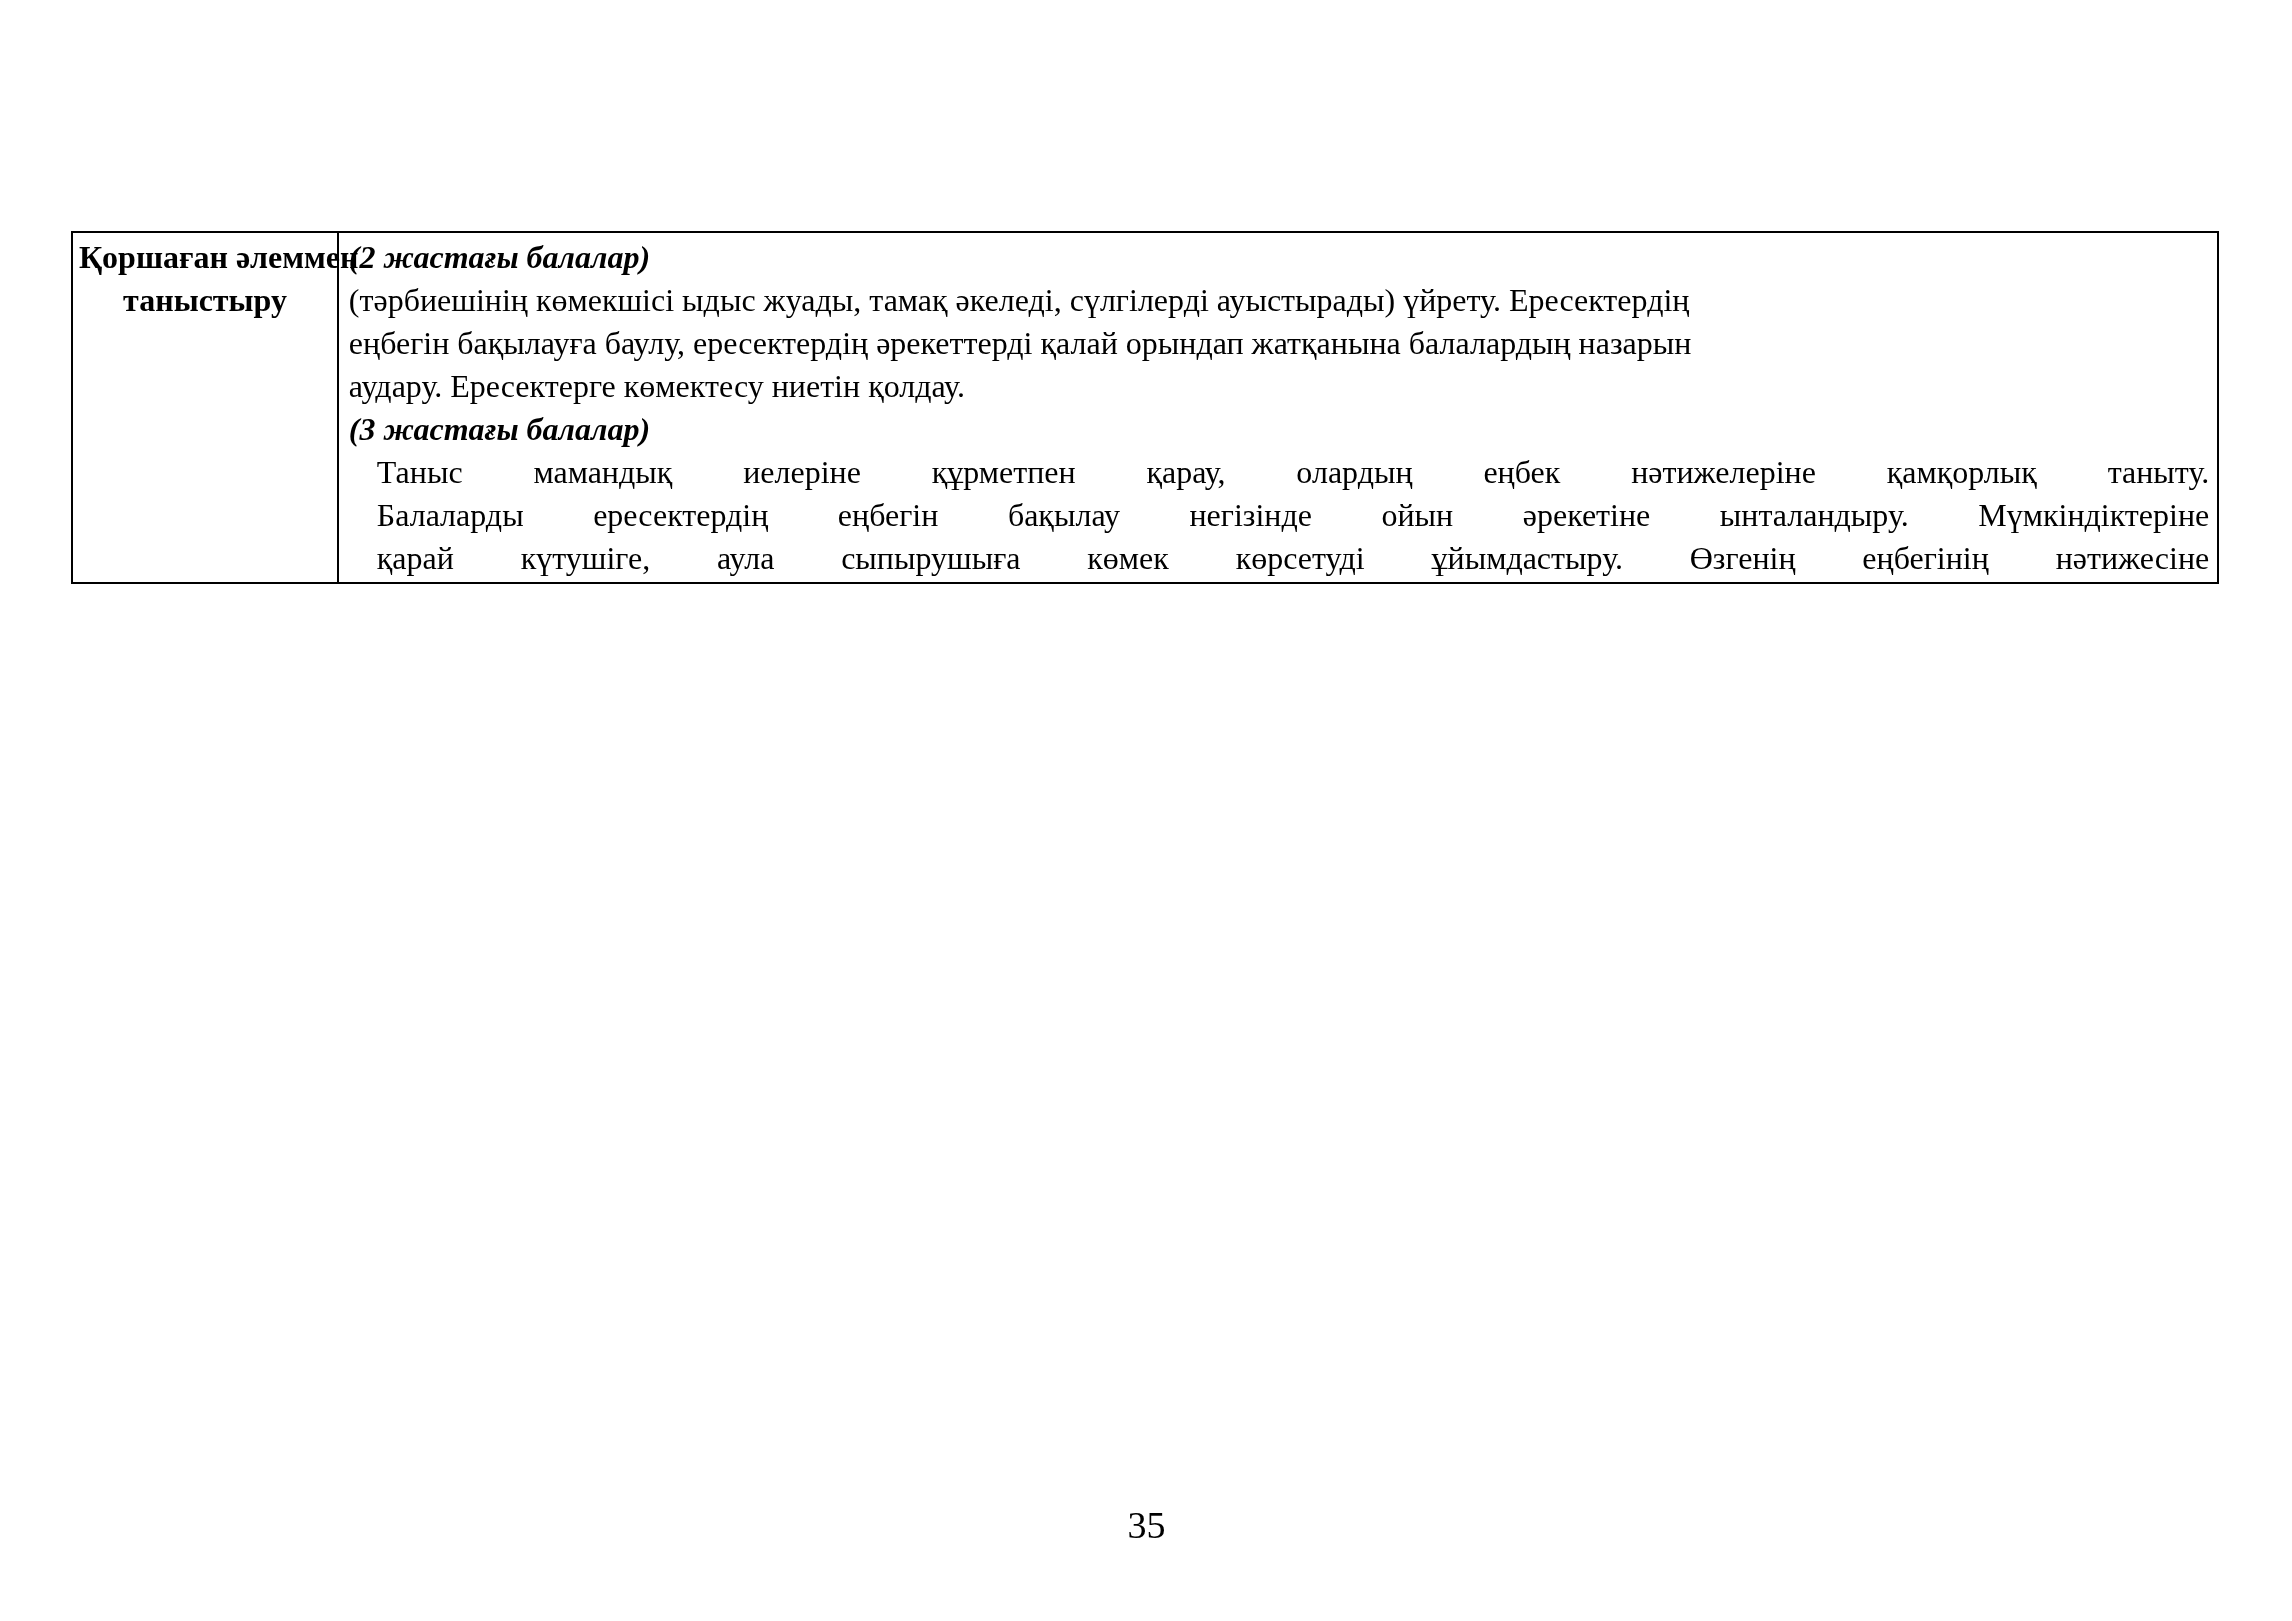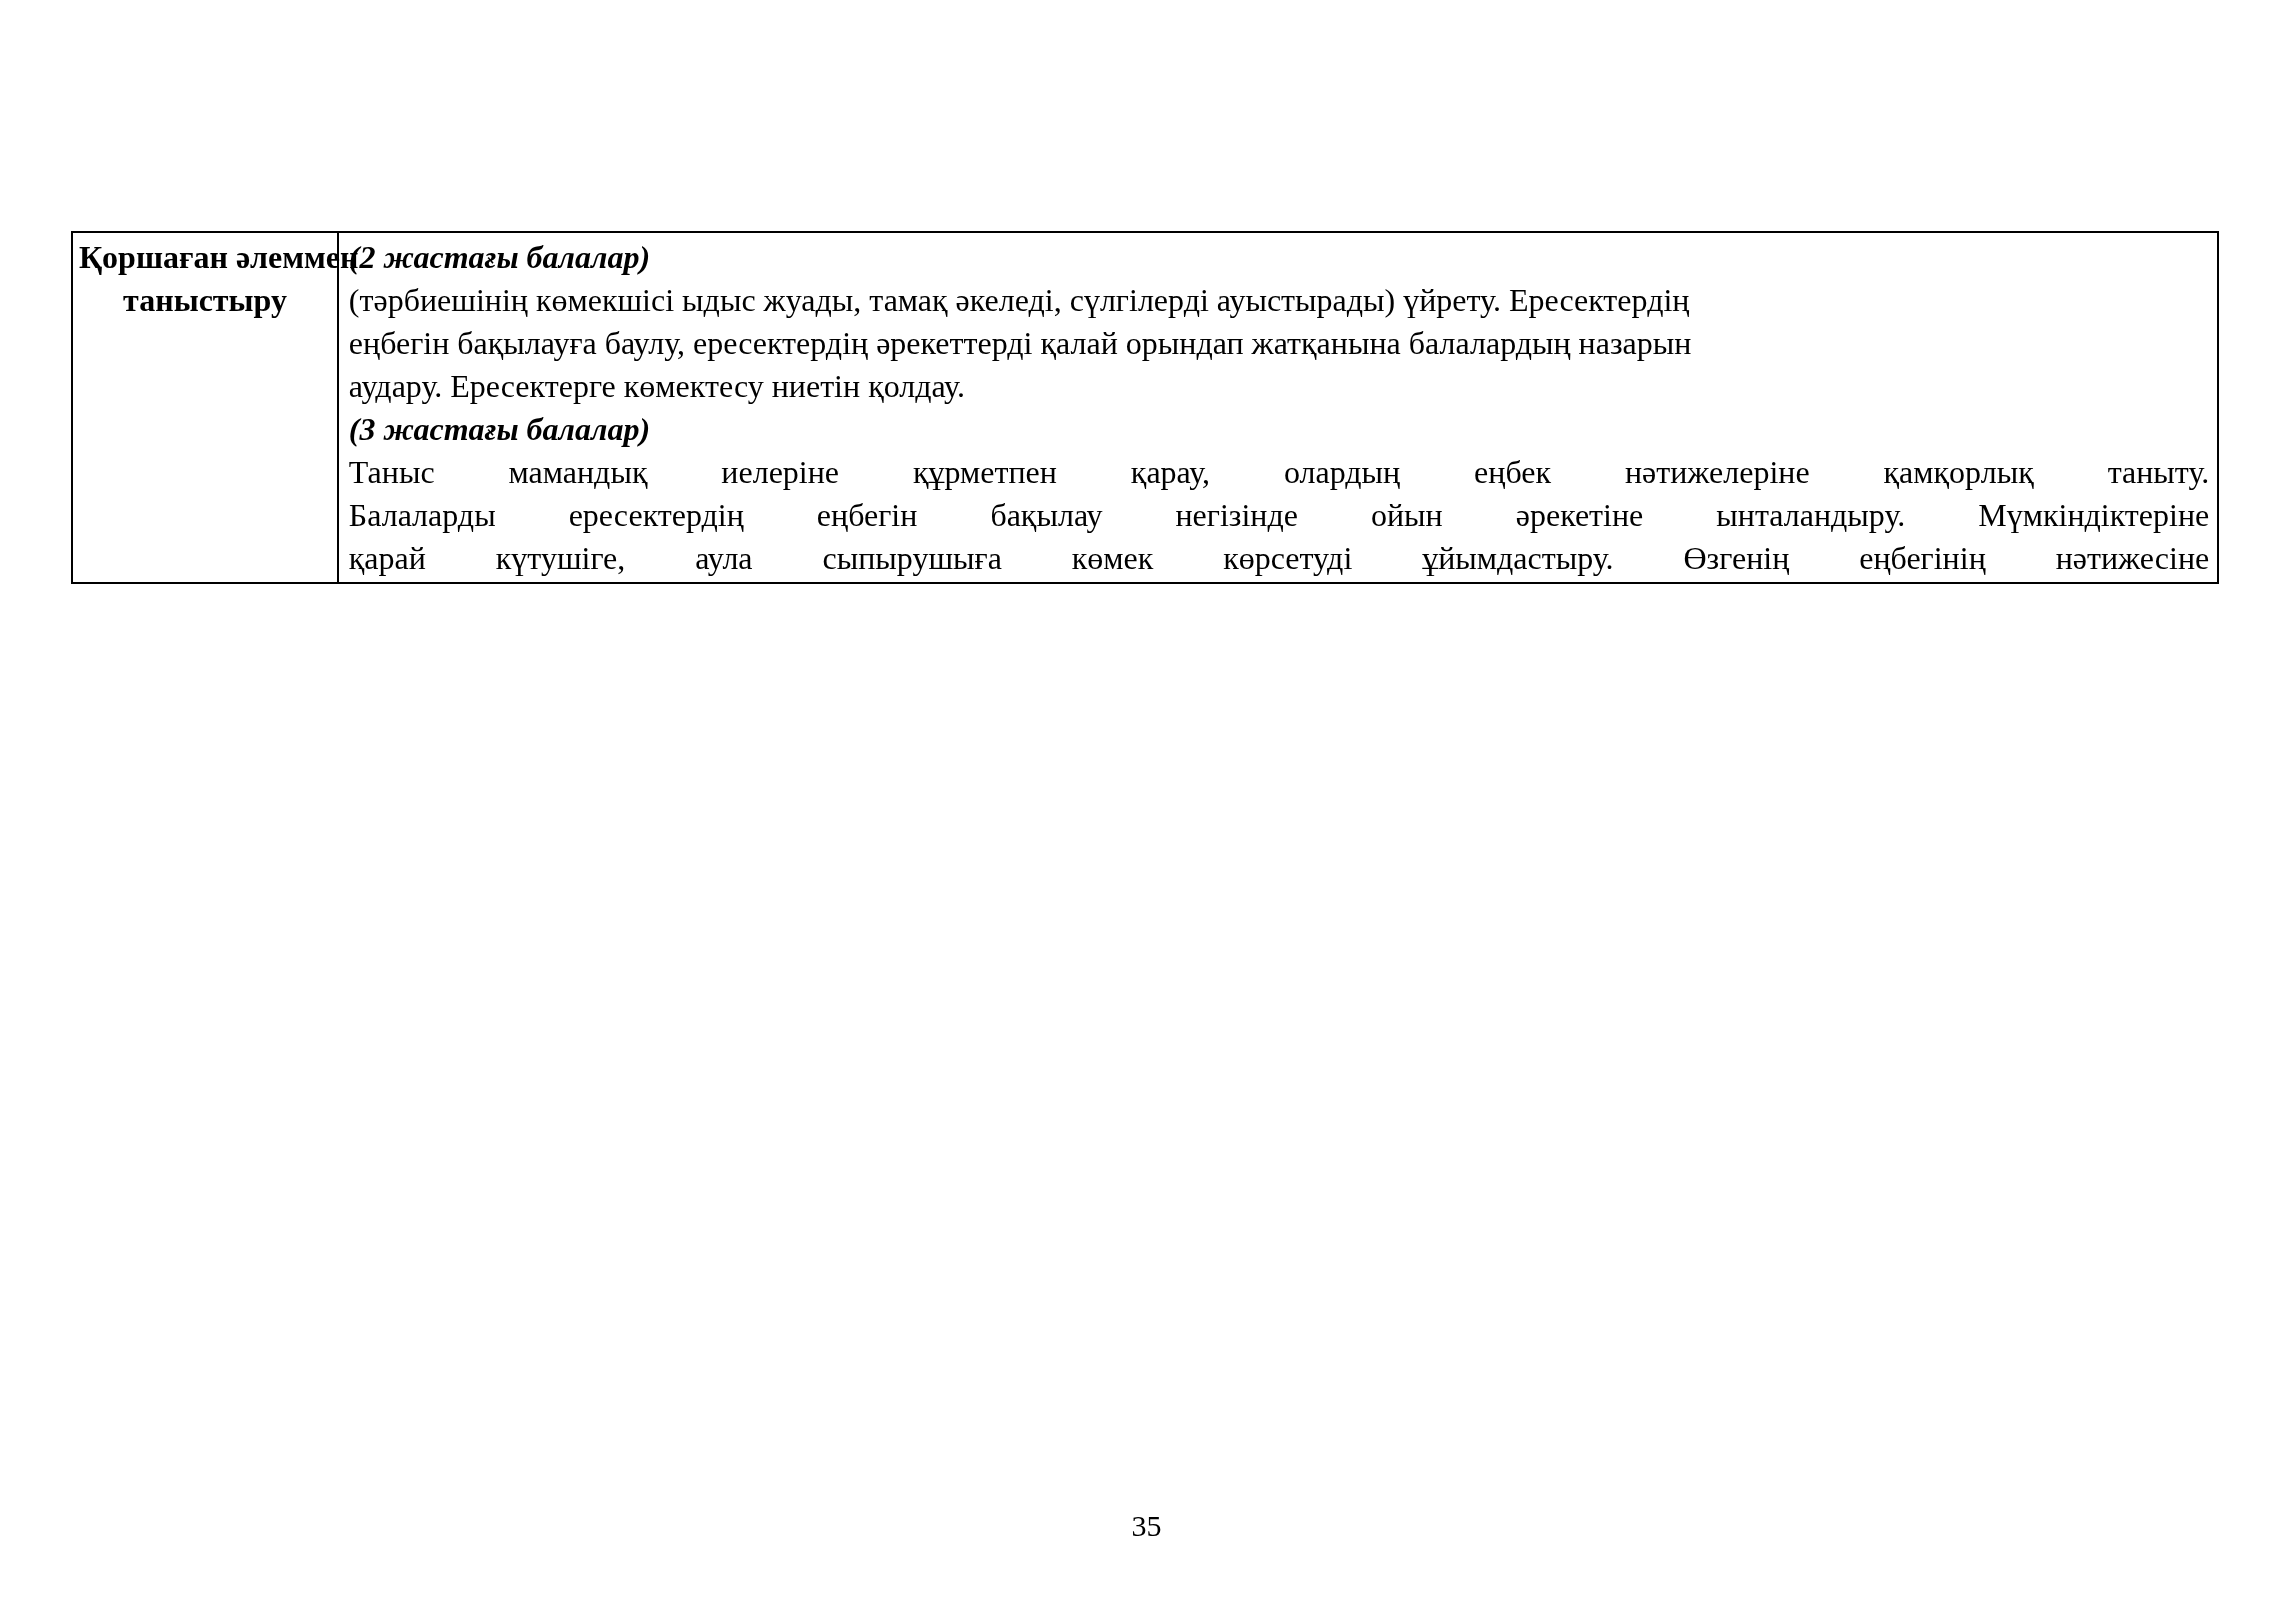--- a/index.html
+++ b/index.html
@@ -47,32 +47,33 @@
     overflow: hidden;
   }
   .line {
     line-height: 43px;
     white-space: nowrap;
   }
   .line.just {
     white-space: normal;
     text-align: justify;
     text-align-last: justify;
+    margin-left: 28px;
   }
   .line.heading {
     font-weight: bold;
     font-style: italic;
   }
   .page-number {
     position: absolute;
     top: 1506px;
     left: 0;
     width: 100%;
     text-align: center;
-    font-size: 30px;
+    font-size: 38px;
     line-height: 39px;
   }
 </style>
 </head>
 <body>
 
 <div class="page">
 
   <div class="curriculum-table">
 

